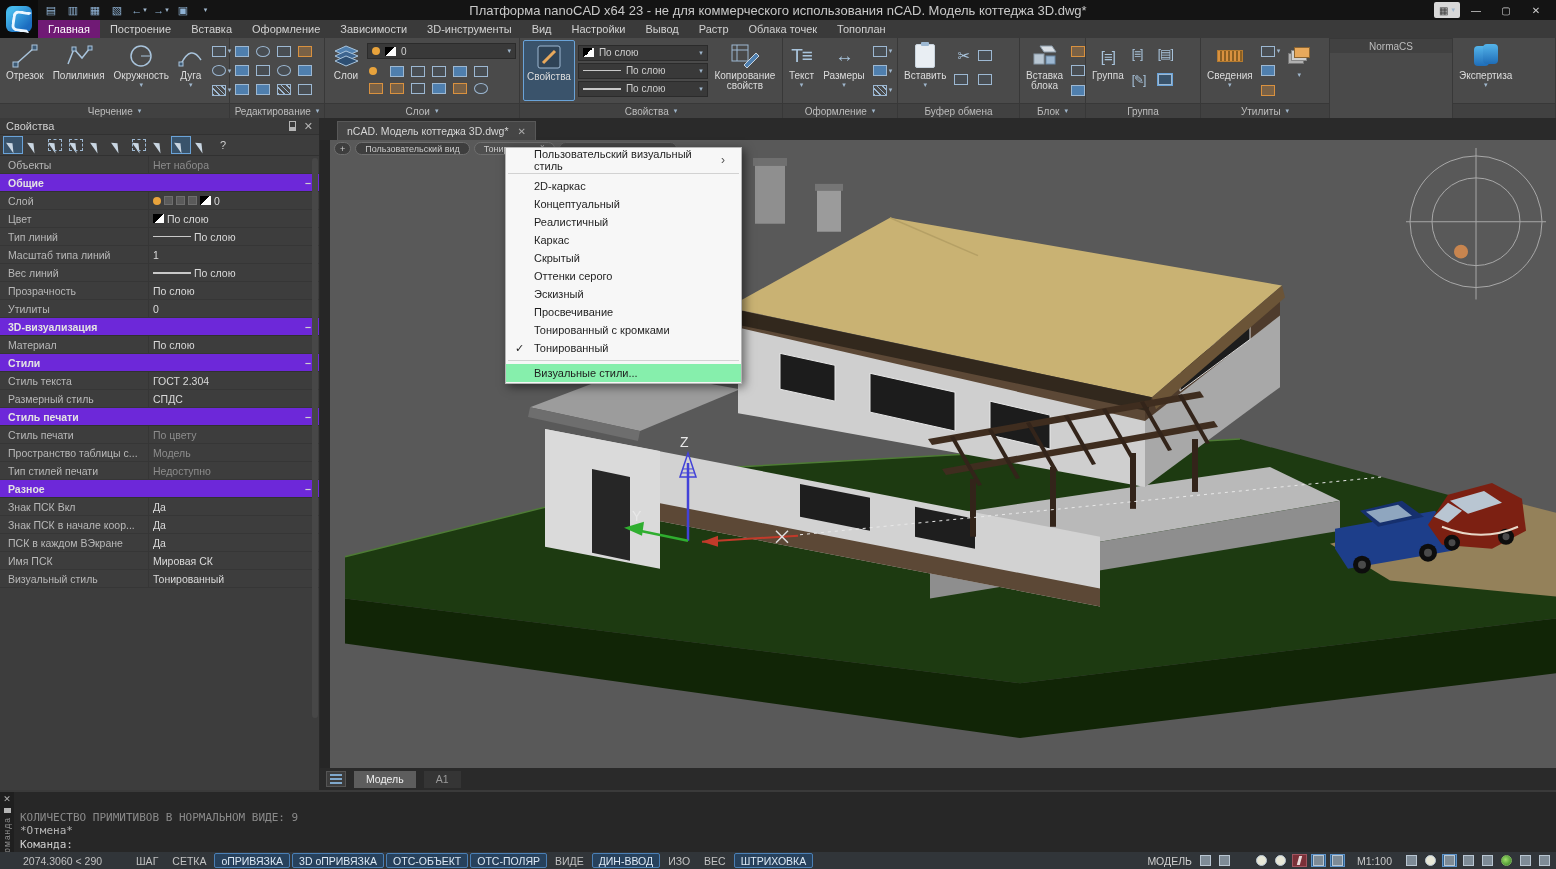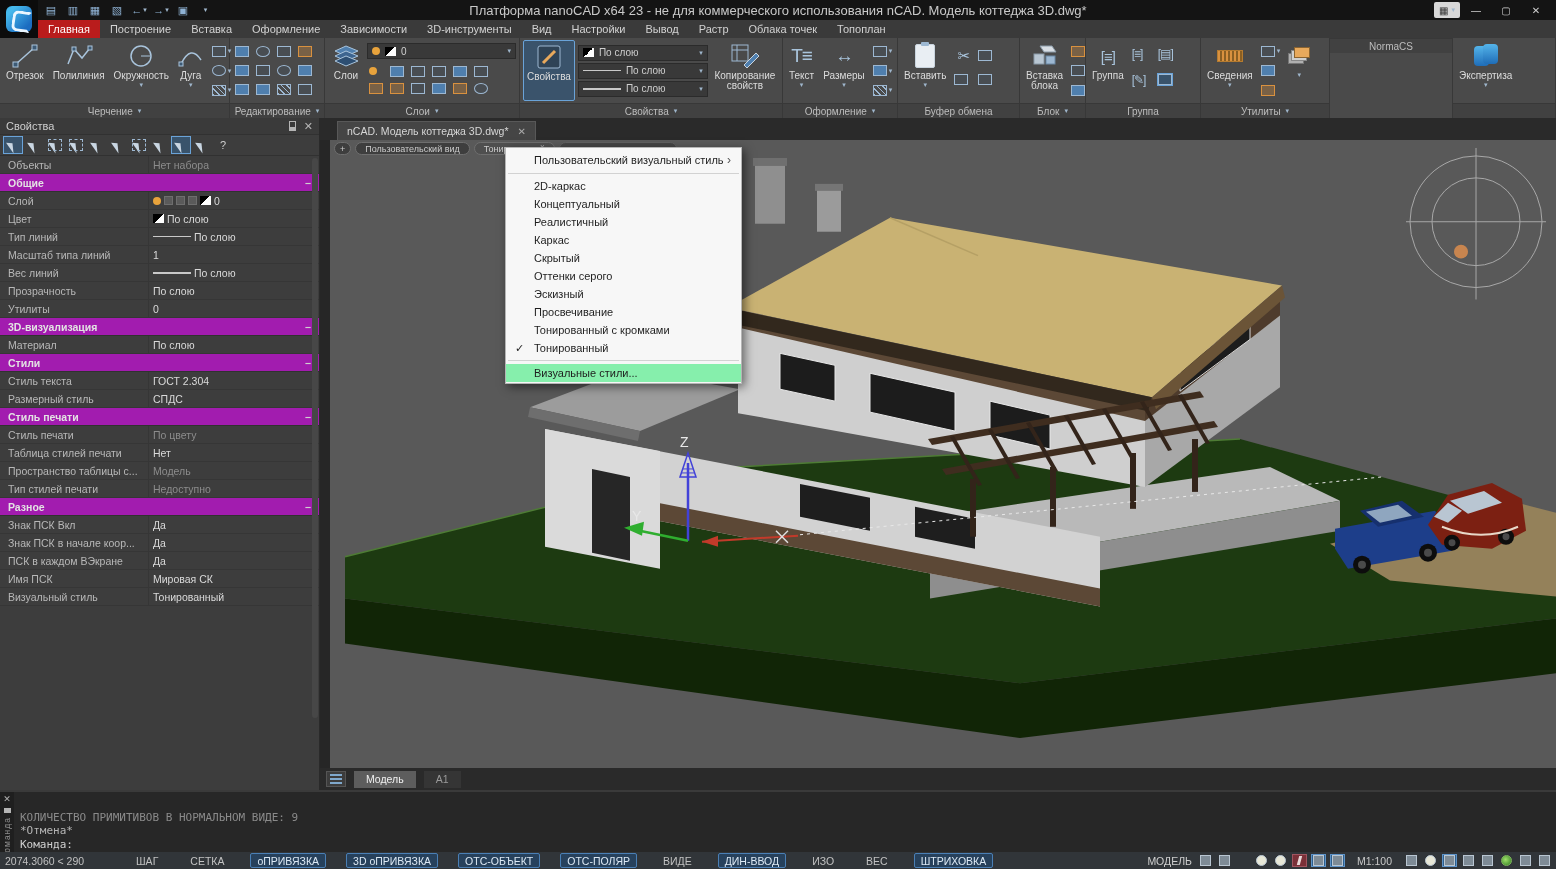--- a/index.html
+++ b/index.html
@@ -13,21 +13,21 @@
 .wtitle{position:absolute;left:0;right:0;text-align:center;color:#c9c9c9;font-size:13px;pointer-events:none}
 .wctrl{margin-left:auto;display:flex;align-items:center;gap:2px;padding-right:6px;z-index:2}
 .wbox{background:#d8d8d8;color:#333;height:16px;display:inline-flex;align-items:center;padding:0 5px;gap:3px;font-size:10px;border-radius:2px}
 .wbtn{width:28px;height:16px;display:inline-flex;align-items:center;justify-content:center;color:#cfcfcf;font-size:10px}
 
 .logo{position:absolute;left:0;top:0;width:38px;height:38px;background:#0c0c0c;display:flex;align-items:center;justify-content:center;z-index:5}
 .swirl{width:26px;height:26px;border-radius:6px;background:linear-gradient(135deg,#45b8ec 20%,#1b6cc0 80%);position:relative}
 .swirl:after{content:"";position:absolute;left:6px;top:5px;width:13px;height:15px;border:3px solid #eaf6ff;border-right-color:transparent;border-radius:6px 2px 2px 6px;transform:rotate(8deg)}
 .menubar{position:absolute;left:38px;top:20px;right:0;height:18px;background:#3a3a3a;display:flex;align-items:stretch}
 .mtab{padding:0 10px;display:flex;align-items:center;color:#d2d2d2;font-size:11px}
-.mtab.active{background:#b91c1c;color:#fff}
+.mtab.active{background:#701a75;color:#fff}
 
 .ribbon{position:absolute;left:0;top:38px;width:1556px;height:80px;background:#4a4a4a;display:flex}
 .rgroup{flex:0 0 auto;display:flex;flex-direction:column;border-right:1px solid #383838}
 .rtools{flex:1;display:flex;align-items:stretch;padding:2px 3px;gap:3px}
 .rlabel{height:15px;background:#414141;border-top:1px solid #383838;font-size:10px;color:#bdbdbd;display:flex;align-items:center;justify-content:center;gap:5px}
 .rtool{display:flex;flex-direction:column;align-items:center;justify-content:flex-start;padding:1px 3px;border-radius:2px}
 .rtool.sel{background:#3a536b;border:1px solid #6aa3d8}
 .ric{height:30px;display:flex;align-items:center;justify-content:center;color:#a9c4dc;font-size:20px}
 .rlb{font-size:10px;line-height:10px;text-align:center;color:#dcdcdc;max-width:72px}
 .dda{font-size:7px;color:#9fb6cc;font-style:normal}
@@ -69,21 +69,21 @@
 .ptools{height:21px;display:flex;align-items:center;gap:3px;padding:0 4px;border-bottom:1px solid #313131}
 .pti{width:18px;height:16px;display:inline-flex;align-items:center;justify-content:center;position:relative}
 .pti:before{content:"";width:0;height:0;border-left:5px solid #c9d6e2;border-right:4px solid transparent;border-bottom:9px solid transparent;border-top:4px solid transparent;transform:rotate(-35deg)}
 .pti.box:after{content:"";position:absolute;left:2px;top:2px;right:2px;bottom:2px;border:1px dashed #9db8d2}
 .pti.hl{background:#39536b;outline:1px solid #6aa3d8}
 .pti.q:before{content:"?";border:none;color:#cfcfcf;font-size:11px;width:auto;height:auto;transform:none}
 .prow{height:18px;display:flex;align-items:center;border-bottom:1px solid #363636;font-size:10.5px}
 .prow .pl{width:148px;padding-left:8px;color:#b8b8b8;overflow:hidden;white-space:nowrap}
 .prow .pv{flex:1;display:flex;align-items:center;gap:3px;color:#dadada;padding-left:4px;border-left:1px solid #363636;height:100%}
 .prow .pv.muted,.pv .muted{color:#8c8c8c}
-.phdr{height:18px;display:flex;align-items:center;background:#a21caf;border-bottom:1px solid #313131;padding:0 8px;color:#e3e3e3;font-weight:bold;font-size:10.5px}
+.phdr{height:18px;display:flex;align-items:center;background:#6d28d9;border-bottom:1px solid #313131;padding:0 8px;color:#e3e3e3;font-weight:bold;font-size:10.5px}
 .phdr .pmin{margin-left:auto;color:#cfcfcf}
 .bulb{width:8px;height:8px;border-radius:50%;background:#e8a33c;display:inline-block}
 .icod{width:9px;height:9px;background:#5a5a5a;border:1px solid #6e6e6e;display:inline-block}
 .pscroll{position:absolute;right:1px;top:40px;width:6px;height:560px;background:#474747;border-radius:3px}
 
 .docbar{position:absolute;left:320px;top:118px;right:0;height:22px;background:#2a2a2a;display:flex;align-items:flex-end}
 .dtab{margin-left:17px;height:19px;background:#454545;color:#d6d6d6;display:flex;align-items:center;gap:9px;padding:0 9px;font-size:10.5px;border:1px solid #585858;border-bottom:none}
 .dtab .x{color:#aaa;font-size:10px}
 .layoutbar{position:absolute;left:320px;top:768px;right:0;height:22px;background:#2a2a2a;display:flex;align-items:center}
 .lmenu{width:20px;height:16px;margin-left:6px;background:#3c3c3c;border:1px solid #555;display:flex;flex-direction:column;justify-content:center;gap:2px;padding:0 3px}
@@ -93,39 +93,39 @@
 
 .viewport{position:absolute;left:330px;top:140px;width:1226px;height:628px;background:#595959;overflow:hidden}
 .scene{position:absolute;left:0;top:0;width:100%;height:100%}
 .pills{position:absolute;left:4px;top:2px;display:flex;gap:4px;z-index:10}
 .pill{height:13px;border-radius:7px;background:#3e3e3e;border:1px solid #6e6e6e;color:#cccccc;font-size:9px;padding:0 9px;display:inline-flex;align-items:center}
 .pill.add{padding:0 5px}
 .pill.hlp{background:#4f4f4f}
 .pill.dim{width:118px;background:#454545;border-color:#606060}
 
 .cmenu{position:absolute;left:505px;top:147px;width:237px;background:#f7f7f7;border:1px solid #b5b5b5;box-shadow:3px 3px 9px rgba(0,0,0,.5);z-index:60;padding:1px 0;font-size:11px;color:#1e1e1e}
-.cmi{height:18px;display:flex;align-items:center;padding:0 10px 0 28px;position:relative}
+.cmi{height:18px;display:flex;align-items:center;padding:0 16px 0 28px;position:relative}
 .cmi.first{height:21px}
 .cmi .chk{position:absolute;left:9px;font-size:11px;color:#222}
 .cmi .sub{margin-left:auto;color:#555;font-size:12px}
 .cmi.hl{background:#86efac}
 .csep{height:1px;background:#d2d2d2;margin:3px 2px}
 
 .cmd{position:absolute;left:0;top:790px;width:1556px;height:62px;background:#272727;border-top:2px solid #3a3a3a;display:flex}
 .cmdside{width:14px;background:#1f1f1f;display:flex;flex-direction:column;align-items:center;padding-top:2px;gap:4px}
 .cclose{color:#b0b0b0;font-size:9px}
 .vlab{writing-mode:vertical-rl;transform:rotate(180deg);font-size:8.5px;color:#8f8f8f;letter-spacing:1px}
 .cmdlines{flex:1;padding:0 6px;display:flex;flex-direction:column;justify-content:flex-end;font-family:"DejaVu Sans Mono",monospace;font-size:11px}
 .cline{height:14px;line-height:14px;color:#b5b5b5;white-space:nowrap}
 .cline.dim1{color:#8a8a8a;height:11px;line-height:9px;overflow:hidden}
 .cline.prompt{color:#d0d0d0}
 
 .status{position:absolute;left:0;top:852px;width:1556px;height:17px;background:#313539;display:flex;align-items:center;font-size:10.5px}
-.coords{width:130px;padding-left:5px;color:#c0c0c0}
-.toggles{display:flex;align-items:center;gap:20px}
+.coords{width:130px;padding-left:23px;color:#c0c0c0}
+.toggles{display:flex;align-items:center;gap:2px}
 .tg{height:15px;padding:0 6px;display:inline-flex;align-items:center;color:#c2c2c2}
 .tg.on{background:#27415c;border:1px solid #4a7fb5;color:#dce9f5;border-radius:2px}
 .sright{margin-left:auto;display:flex;align-items:center;gap:4px;padding-right:4px}
 .mlabel{color:#cfcfcf;margin-right:2px}
 .sic{width:15px;height:13px;display:inline-flex;align-items:center;justify-content:center;font-style:normal;position:relative}
 .sic:before{content:"";width:9px;height:9px;border:1px solid #b9c6d2;background:#7e8b96}
 .sic.bulbic:before{border-radius:50%;background:#e8e8d8}
 .sic.red{background:#7a3038;border:1px solid #a05560}
 .sic.red:before{width:3px;height:9px;background:#e8d8d8;border:none;transform:skewX(-15deg)}
 .sic.on{background:#2d5f8e;border:1px solid #5e93c8}
@@ -688,24 +688,20 @@
         <span class="pl">Размерный стиль</span>
         <span class="pv">СПДС</span>
       </div>
     <div class="phdr">
         <span>Стиль печати</span>
         <span class="pmin">−</span>
       </div>
     <div class="prow">
         <span class="pl">Стиль печати</span>
         <span class="pv muted">По цвету</span>
-      </div>
-    <div class="prow">
-        <span class="pl">Таблица стилей печати</span>
-        <span class="pv">Нет</span>
       </div>
     <div class="prow">
         <span class="pl">Пространство таблицы с...</span>
         <span class="pv muted">Модель</span>
       </div>
     <div class="prow">
         <span class="pl">Тип стилей печати</span>
         <span class="pv muted">Недоступно</span>
       </div>
     <div class="phdr">

